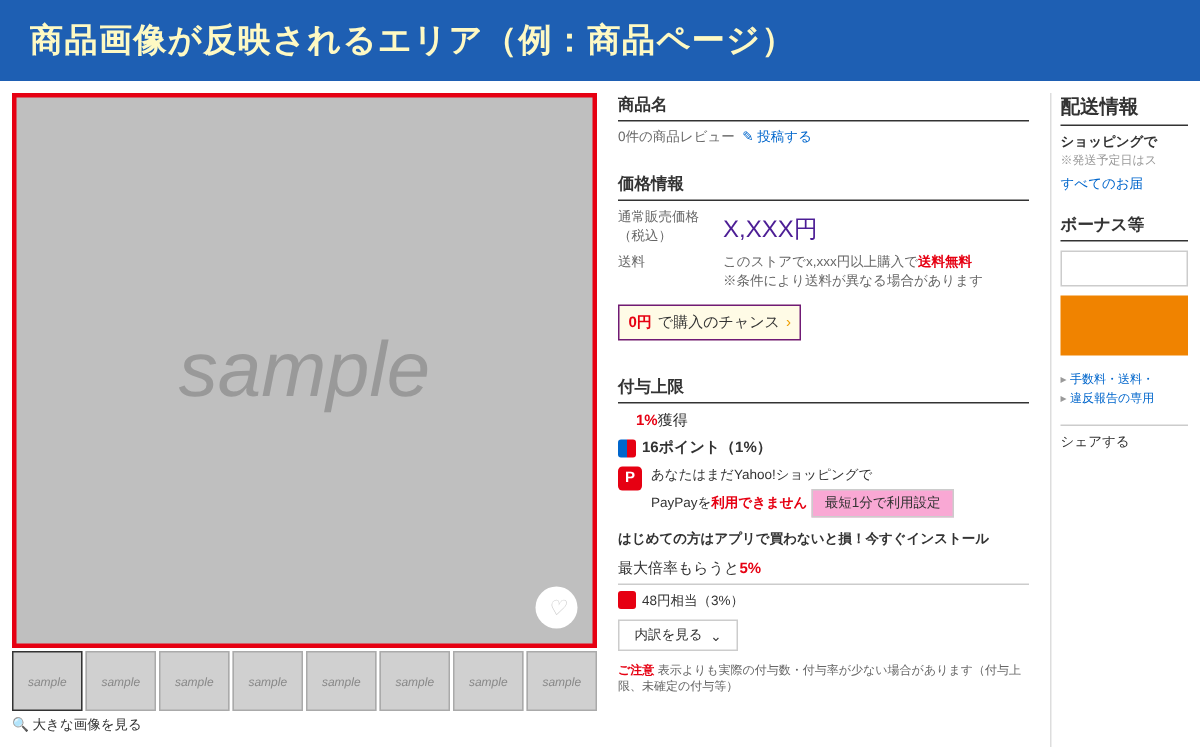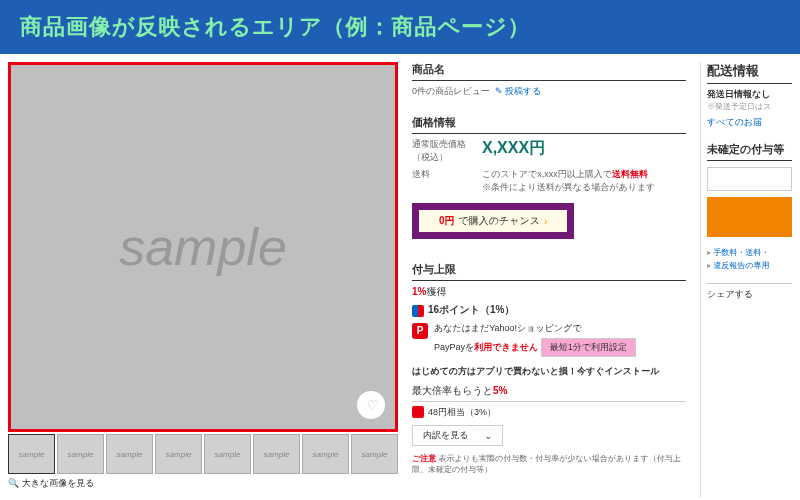--- a/index.html
+++ b/index.html
@@ -1,56 +1,56 @@
 <!DOCTYPE html>
 <html><head>
 <meta charset="utf-8">
 <style>
 *{box-sizing:border-box;margin:0;padding:0;font-family:"Hiragino Sans","Meiryo",sans-serif}
 body{width:800px;height:500px;background:#fff;overflow:hidden}
-.header{background:#1e5fb3;color:#86efac;padding:12px 20px;font-size:22px;font-weight:bold;letter-spacing:1px}
+.header{background:#1e5fb3;color:#fef9c3;padding:12px 20px;font-size:22px;font-weight:bold;letter-spacing:1px}
 .content{display:flex;padding:8px;gap:8px;height:452px}
 .left{flex:0 0 390px}
 .main-img{border:3px solid #e60012;width:390px;height:370px;background:#bfbfbf;display:flex;align-items:center;justify-content:center;font-size:52px;color:#999;font-style:italic;position:relative}
 .heart{position:absolute;bottom:10px;right:10px;width:28px;height:28px;background:#fff;border-radius:50%;display:flex;align-items:center;justify-content:center;color:#ccc;font-size:14px}
 .thumbs{display:flex;gap:2px;margin-top:2px}
 .thumb{flex:1;height:40px;background:#d0d0d0;border:1px solid #aaa;display:flex;align-items:center;justify-content:center;font-size:8px;color:#888;font-style:italic}
 .thumb.active{border:1px solid #333}
 .view-large{text-align:left;font-size:9px;color:#333;margin-top:3px}
 .mid{flex:1;font-size:10px;color:#333;padding:0 6px}
 .section-title{font-weight:bold;font-size:11px;border-bottom:1px solid #333;padding-bottom:3px;margin-bottom:4px;margin-top:17px}
 .section-title:first-child{margin-top:0}
 .review-row{font-size:9px;color:#666;margin-bottom:6px}
 .review-row a{color:#0066cc;text-decoration:none}
-.price-row{display:flex;align-items:flex-start;gap:10px;margin:4px 0}
+.price-row{display:flex;align-items:flex-end;gap:10px;margin:4px 0}
 .price-label{font-size:9px;color:#666;width:60px}
-.price-val{color:#0f766e;font-size:16px;font-weight:bold}
+.price-val{color:#4c1d95;font-size:16px;font-weight:normal}
 .ship-row{display:flex;gap:10px;font-size:9px;margin:3px 0}
 .ship-label{color:#666;width:60px}
 .ship-text{flex:1;color:#666}
 .free-ship{color:#e60012;font-weight:bold}
-.chance-btn{border:7px solid #701a75;background:#fffbe6;padding:4px 20px;font-size:10px;color:#333;display:inline-flex;align-items:center;gap:4px;margin:6px 0}
+.chance-btn{border:1px solid #701a75;background:#fffbe6;padding:4px 6px;font-size:10px;color:#333;display:inline-flex;align-items:center;gap:4px;margin:6px 0}
 .chance-btn b{color:#e60012}
 .arrow{color:#f0a000}
-.bonus-pct{font-size:10px;margin:4px 0}
+.bonus-pct{font-size:10px;margin:4px 12px}
 .bonus-pct b{color:#e60012}
 .points{font-size:10px;margin:2px 0;display:flex;align-items:flex-end;gap:4px}
 .icon-t{display:inline-block;width:12px;height:12px;background:linear-gradient(90deg,#0066cc 50%,#e60012 50%);border-radius:2px}
 .icon-p{display:inline-block;width:16px;height:16px;background:#e60012;color:#fff;border-radius:3px;font-size:10px;text-align:center;line-height:16px;font-weight:bold}
 .paypay-box{display:flex;gap:6px;align-items:flex-start;margin:6px 0}
 .paypay-text{font-size:9px;line-height:1.3}
 .paypay-text .no{color:#e60012;font-weight:bold}
 .setup-btn{border:1px solid #ccc;padding:3px 8px;font-size:9px;display:inline-block;margin-top:3px;background:#f9a8d4}
 .install{font-size:9px;font-weight:bold;margin:8px 0 6px}
 .max-rate{font-size:10px;border-bottom:1px solid #ccc;padding-bottom:3px;margin-bottom:4px}
 .max-rate b{color:#e60012}
 .rate-item{font-size:9px;margin:2px 0;display:flex;gap:4px}
 .icon-pp{display:inline-block;width:12px;height:12px;background:#e60012;border-radius:2px}
 .icon-tt{display:inline-block;width:12px;height:12px;background:#0066cc;border-radius:2px}
-.detail-btn{border:1px solid #ccc;padding:3px 10px;font-size:9px;display:inline-flex;align-items:center;gap:16px;margin:4px 0;background:#fff}
+.detail-btn{border:1px solid #ccc;padding:3px 10px;font-size:9px;display:inline-flex;align-items:center;gap:5px;margin:4px 0;background:#fff}
 .caution{font-size:8px;color:#666;margin-top:4px;line-height:1.3}
 .caution b{color:#e60012}
 .right{flex:0 0 92px;font-size:10px;color:#333;border-left:1px solid #ddd;padding-left:6px}
 .r-title{font-weight:bold;font-size:13px;border-bottom:1px solid #333;padding-bottom:3px;margin-bottom:4px}
 .r-sub{font-weight:bold;font-size:9px}
 .r-note{font-size:8px;color:#999}
 .r-link{color:#0066cc;font-size:9px;margin-top:4px;display:block}
 .order-title{font-weight:bold;font-size:11px;border-bottom:1px solid #333;padding:3px 0;margin:10px 0 6px}
 .qty-box{border:1px solid #ccc;height:24px;margin-bottom:6px}
 .cart-btn{background:#f08300;height:40px;margin-bottom:10px}
@@ -131,24 +131,24 @@
       </div>
     <div class="detail-btn">
         <span>内訳を見る</span>
         <span>⌄</span>
       </div>
     <div class="caution"><b>ご注意</b> <span>表示よりも実際の付与数・付与率が少ない場合があります（付与上限、未確定の付与等）</span></div>
   </div>
 
   <div class="right">
     <div class="r-title">配送情報</div>
-    <div class="r-sub">発送日情報なし</div>
+    <div class="r-sub">ショッピングで</div>
     <div class="r-note">※発送予定日はス</div>
     <a class="r-link">すべてのお届</a>
-    <div class="order-title">未確定の付与等</div>
+    <div class="order-title">ボーナス等</div>
     <div class="qty-box"></div>
     <div class="cart-btn"></div>
     <ul class="link-list">
       <li>手数料・送料・</li>
       <li>違反報告の専用</li>
     </ul>
     <div class="share">シェアする</div>
   </div>
 </div>
 

